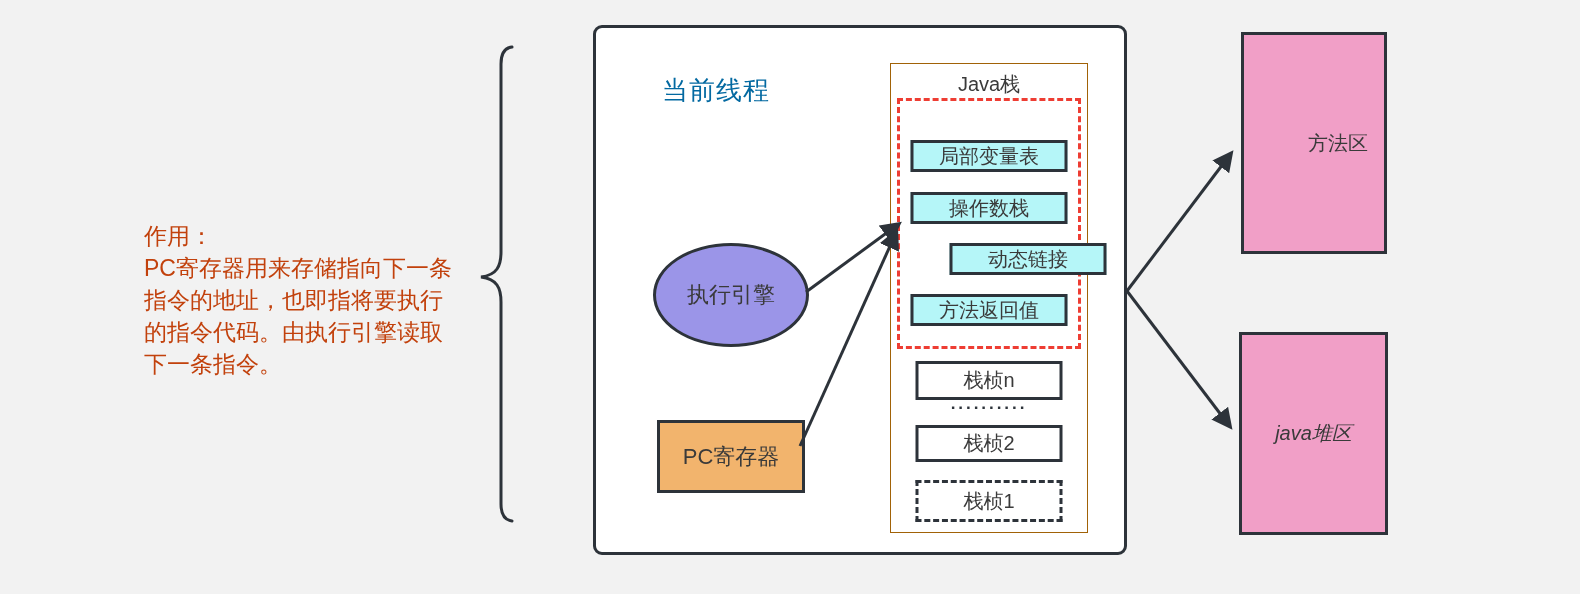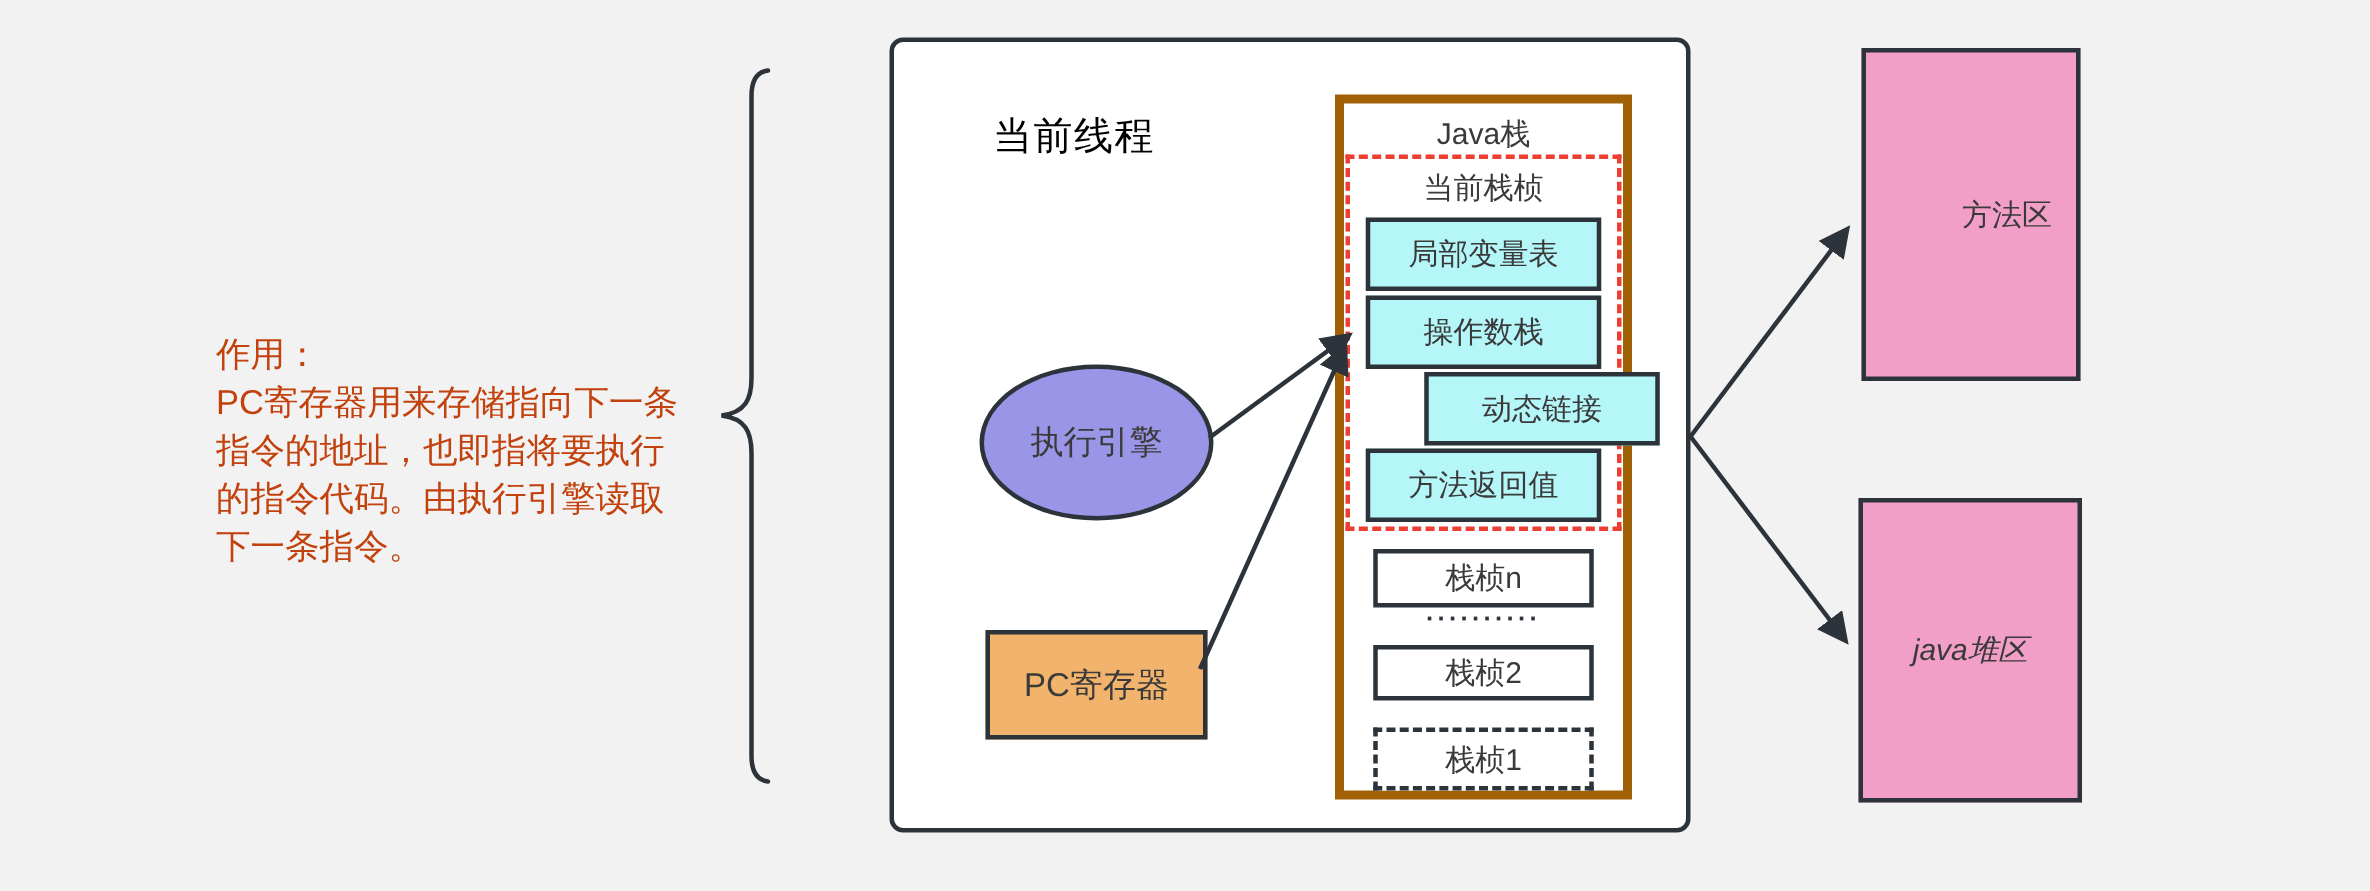--- a/index.html
+++ b/index.html
@@ -24,52 +24,52 @@
   }
   .overlay .stroke{stroke:#2d333a;stroke-width:3;fill:none;}
   
   .main-box{
     position:absolute;left:593px;top:25px;width:534px;height:530px;
     background:#ffffff;border:3px solid #2d333a;border-radius:9px;
     box-sizing:border-box;z-index:1;
   }
   .thread-label{
     position:absolute;left:66px;top:45px;
-    font-size:26px;color:#000000;letter-spacing:1px;
+    font-size:26px;color:#0369a1;letter-spacing:1px;
   }
   .engine{
     position:absolute;left:57px;top:215px;width:156px;height:104px;
     background:#9b95e8;border:3px solid #2d333a;border-radius:50%;
     box-sizing:border-box;display:flex;align-items:center;justify-content:center;
     font-size:22px;
   }
   .pcreg{
     position:absolute;left:61px;top:392px;width:148px;height:73px;
     background:#f2b46d;border:3px solid #2d333a;box-sizing:border-box;
     display:flex;align-items:center;justify-content:center;font-size:22px;
   }
   
   .jstack{
     position:absolute;left:294px;top:35px;width:198px;height:470px;
-    background:#ffffff;border:6px solid #a16207;box-sizing:border-box;
+    background:#ffffff;border:1px solid #a16207;box-sizing:border-box;
   }
   .jstack-title{
     position:absolute;left:0;top:7px;width:100%;text-align:center;
     font-size:20px;
   }
   .red-frame{
     position:absolute;left:50%;top:34px;transform:translateX(-50%);
     width:184px;height:251px;border:3px dashed #ee3d33;box-sizing:border-box;
   }
   .red-frame-title{
     position:absolute;left:0;top:6px;width:100%;text-align:center;font-size:20px;
   }
   .cyan-box{
     position:absolute;left:50%;transform:translateX(-50%);
-    width:157px;height:49px;background:#b5f6f8;border:3px solid #2d333a;
+    width:157px;height:32px;background:#b5f6f8;border:3px solid #2d333a;
     box-sizing:border-box;display:flex;align-items:center;justify-content:center;
     font-size:20px;
   }
   .cyan-0{top:39px;} .cyan-1{top:91px;} .cyan-2{top:142px;margin-left:39px;} .cyan-3{top:193px;}
   .frame-box{
     position:absolute;left:50%;transform:translateX(-50%);
     width:147px;background:#ffffff;border:3px solid #2d333a;box-sizing:border-box;
     display:flex;align-items:center;justify-content:center;font-size:20px;
   }
   .frame-n{top:297px;height:39px;}
@@ -123,21 +123,20 @@
     </div>
 
     <div class="pcreg">
       <span>PC寄存器</span>
     </div>
 
     <div class="jstack">
       <div class="jstack-title">Java栈</div>
 
       <div class="red-frame">
-        <div class="red-frame-title">当前栈桢</div>
         <div class="cyan-box cyan-0">局部变量表</div>
         <div class="cyan-box cyan-1">操作数栈</div>
         <div class="cyan-box cyan-2">动态链接</div>
         <div class="cyan-box cyan-3">方法返回值</div>
       </div>
 
       <div class="frame-box frame-n">栈桢n</div>
       <div class="frame-dots">··········</div>
       <div class="frame-box frame-2">栈桢2</div>
       <div class="frame-box frame-1">栈桢1</div>

